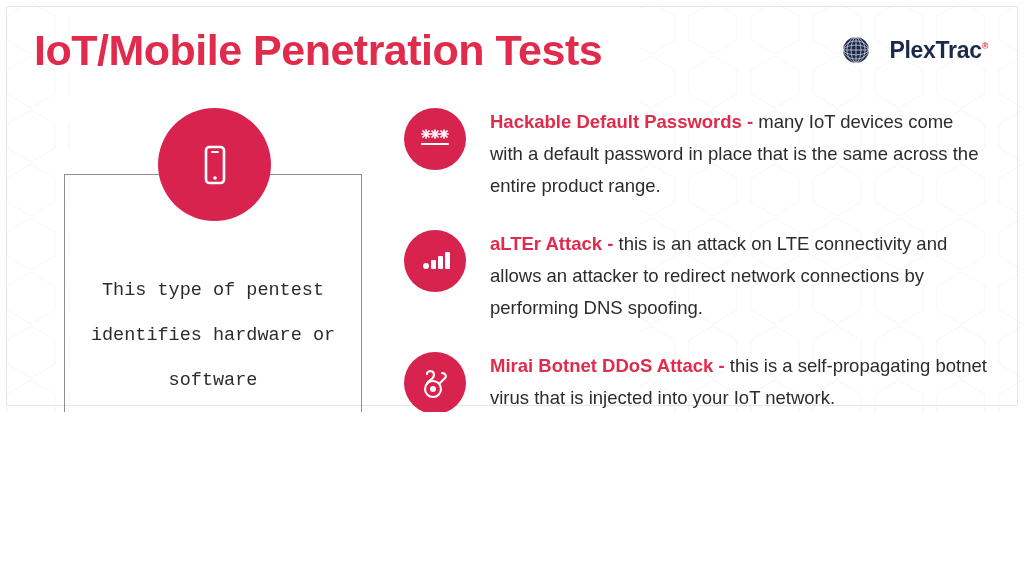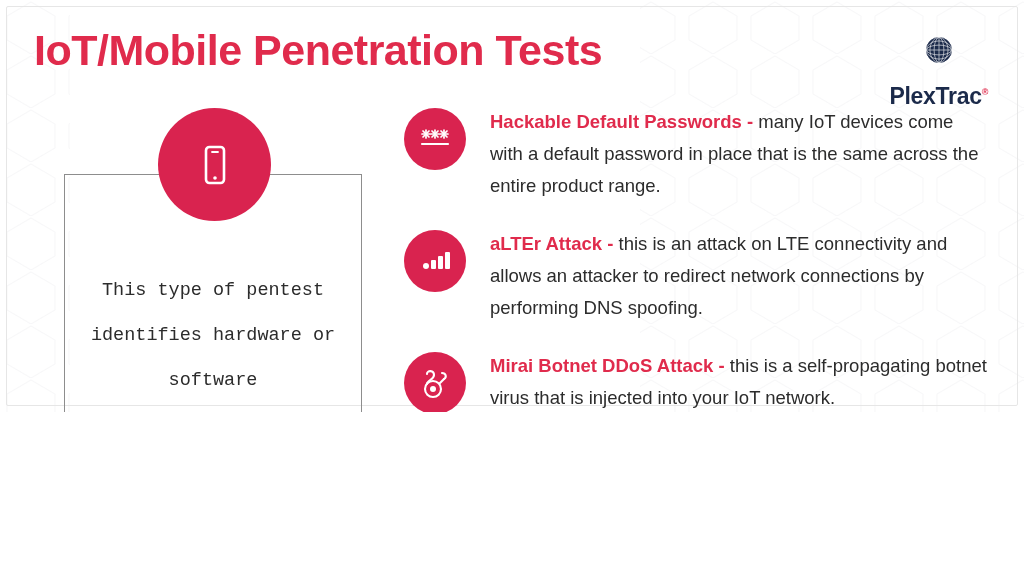--- a/index.html
+++ b/index.html
@@ -40,23 +40,22 @@
     color: #e02b4c;
     letter-spacing: -0.5px;
     white-space: nowrap;
   }
 
   .logo {
     position: absolute;
     right: 36px;
     top: 36px;
     display: flex;
-    align-items: center;
+    align-items: flex-end;
     gap: 19px;
-    flex-direction: column;
   }
   .logo-mark {
     width: 28px;
     height: 28px;
     flex: 0 0 auto;
   }
   .logo-text {
     font-size: 23px;
     font-weight: bold;
     color: #1b2a4a;

